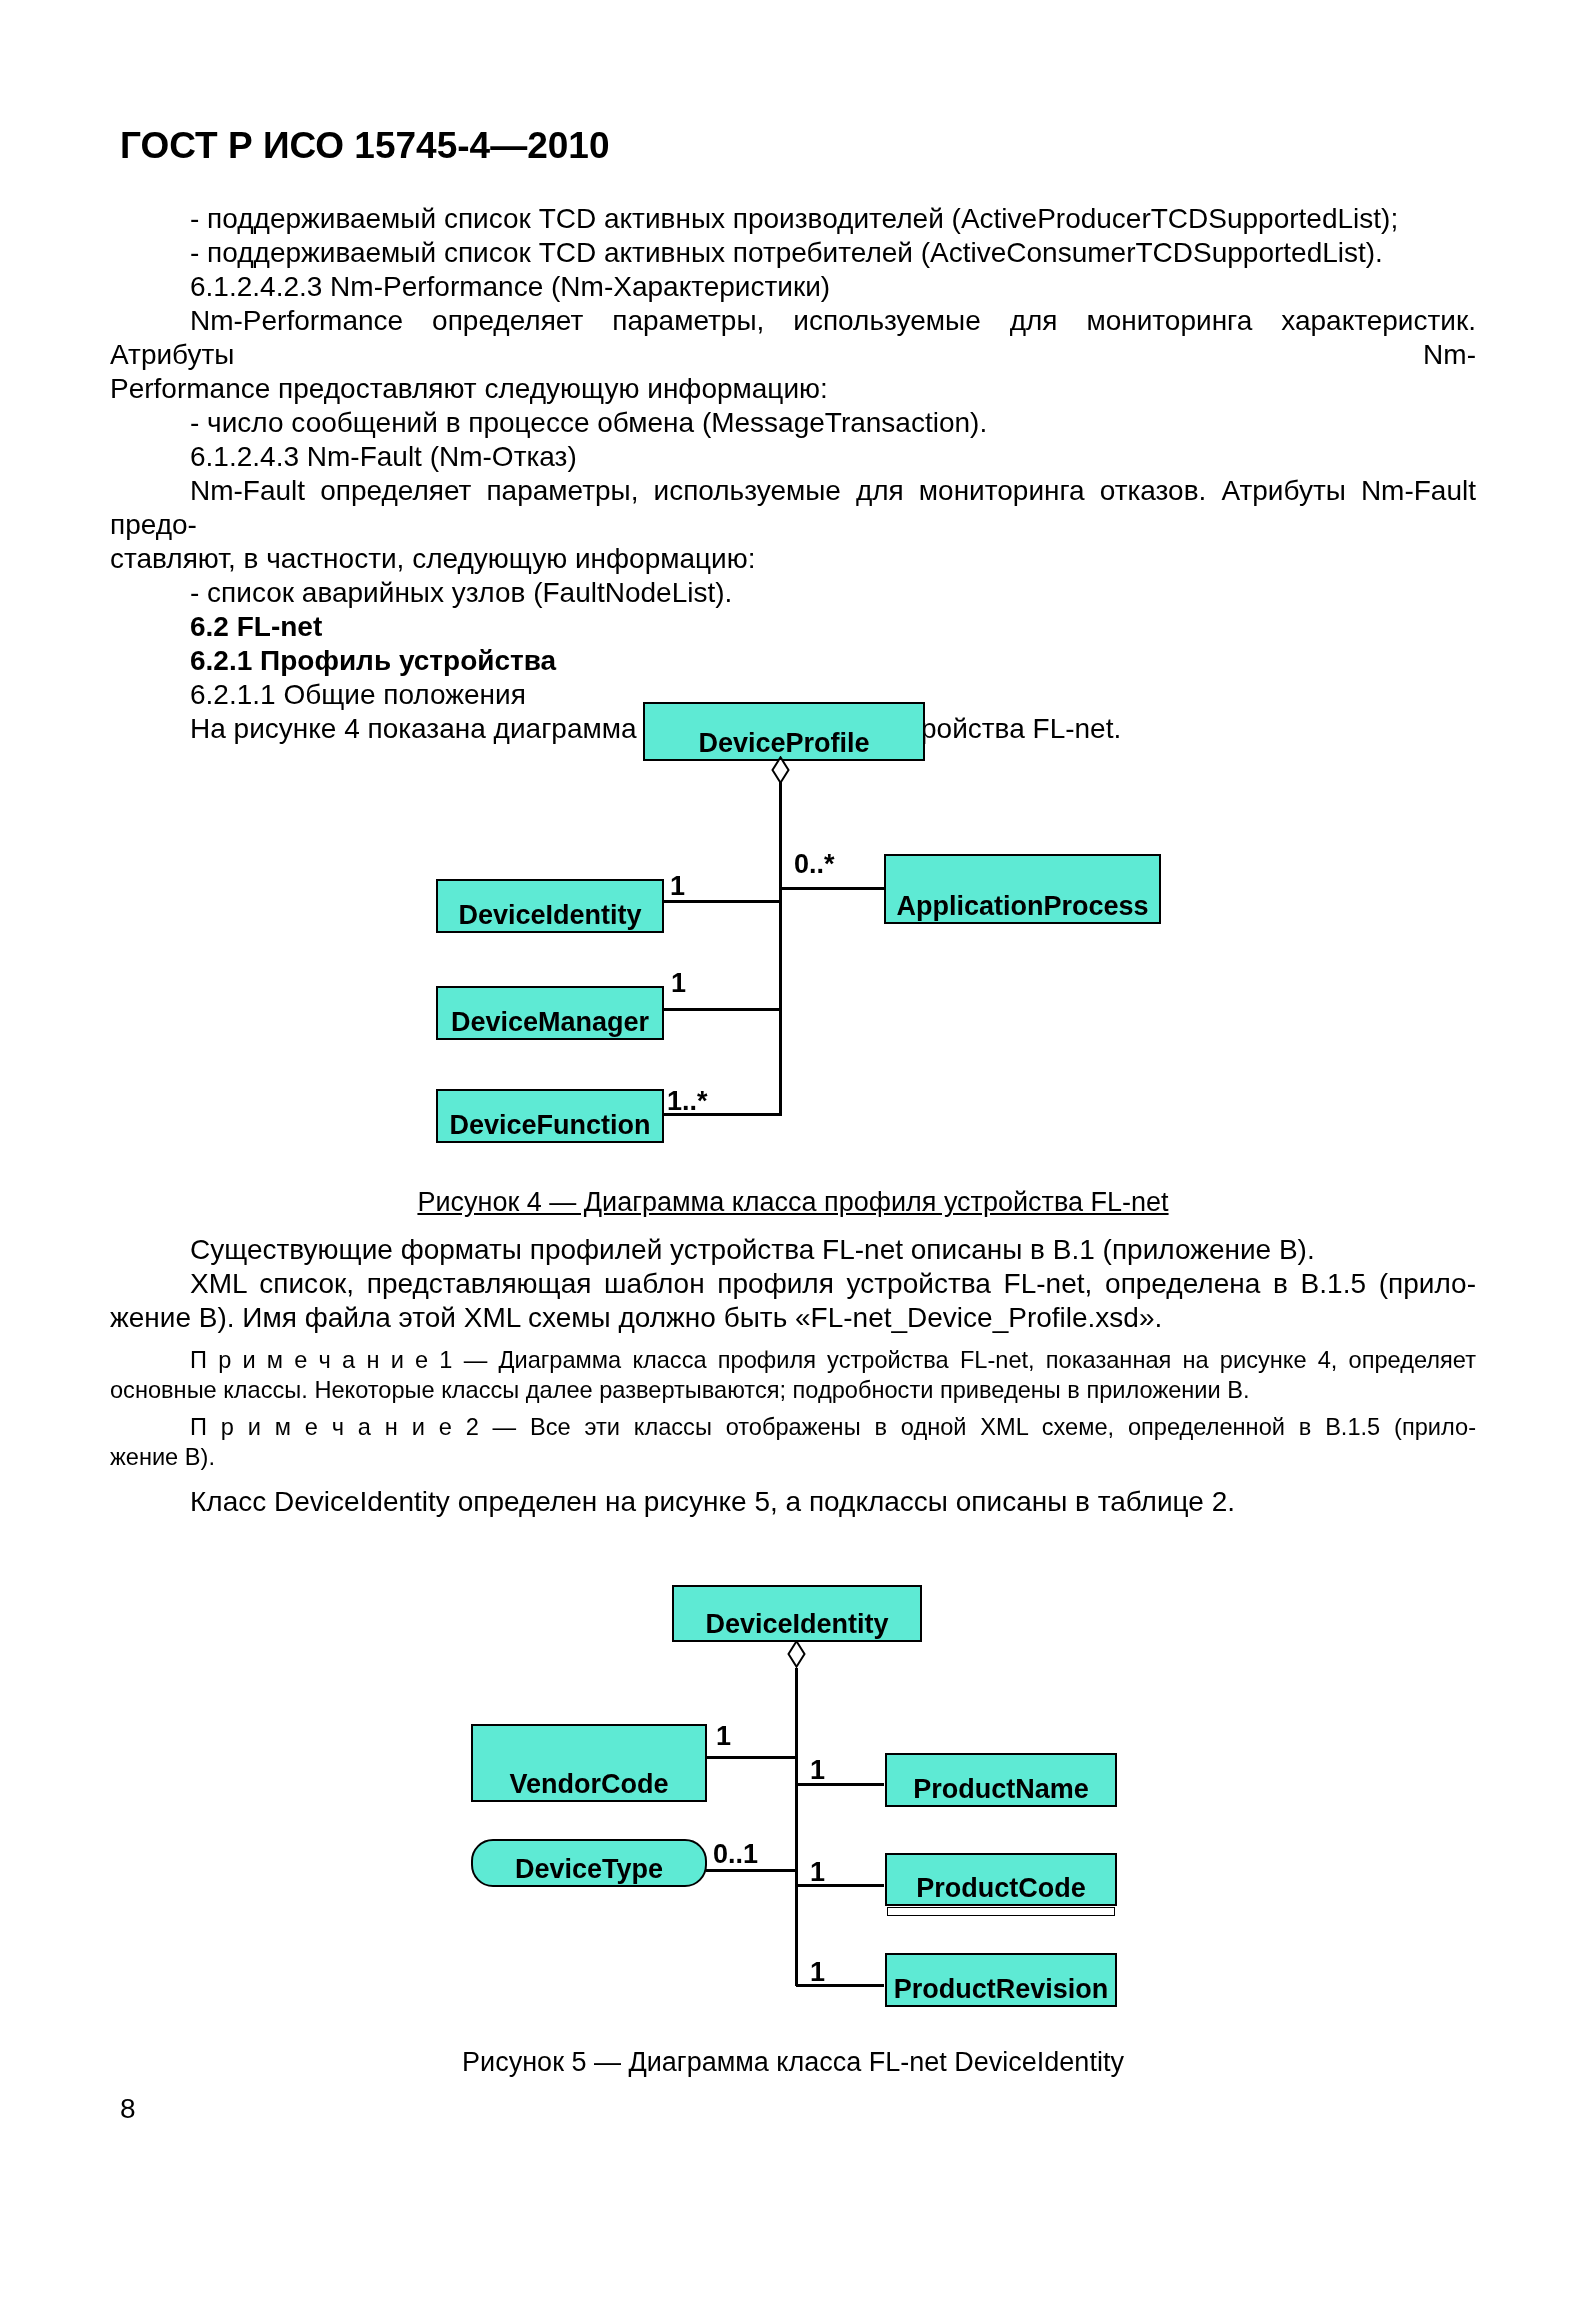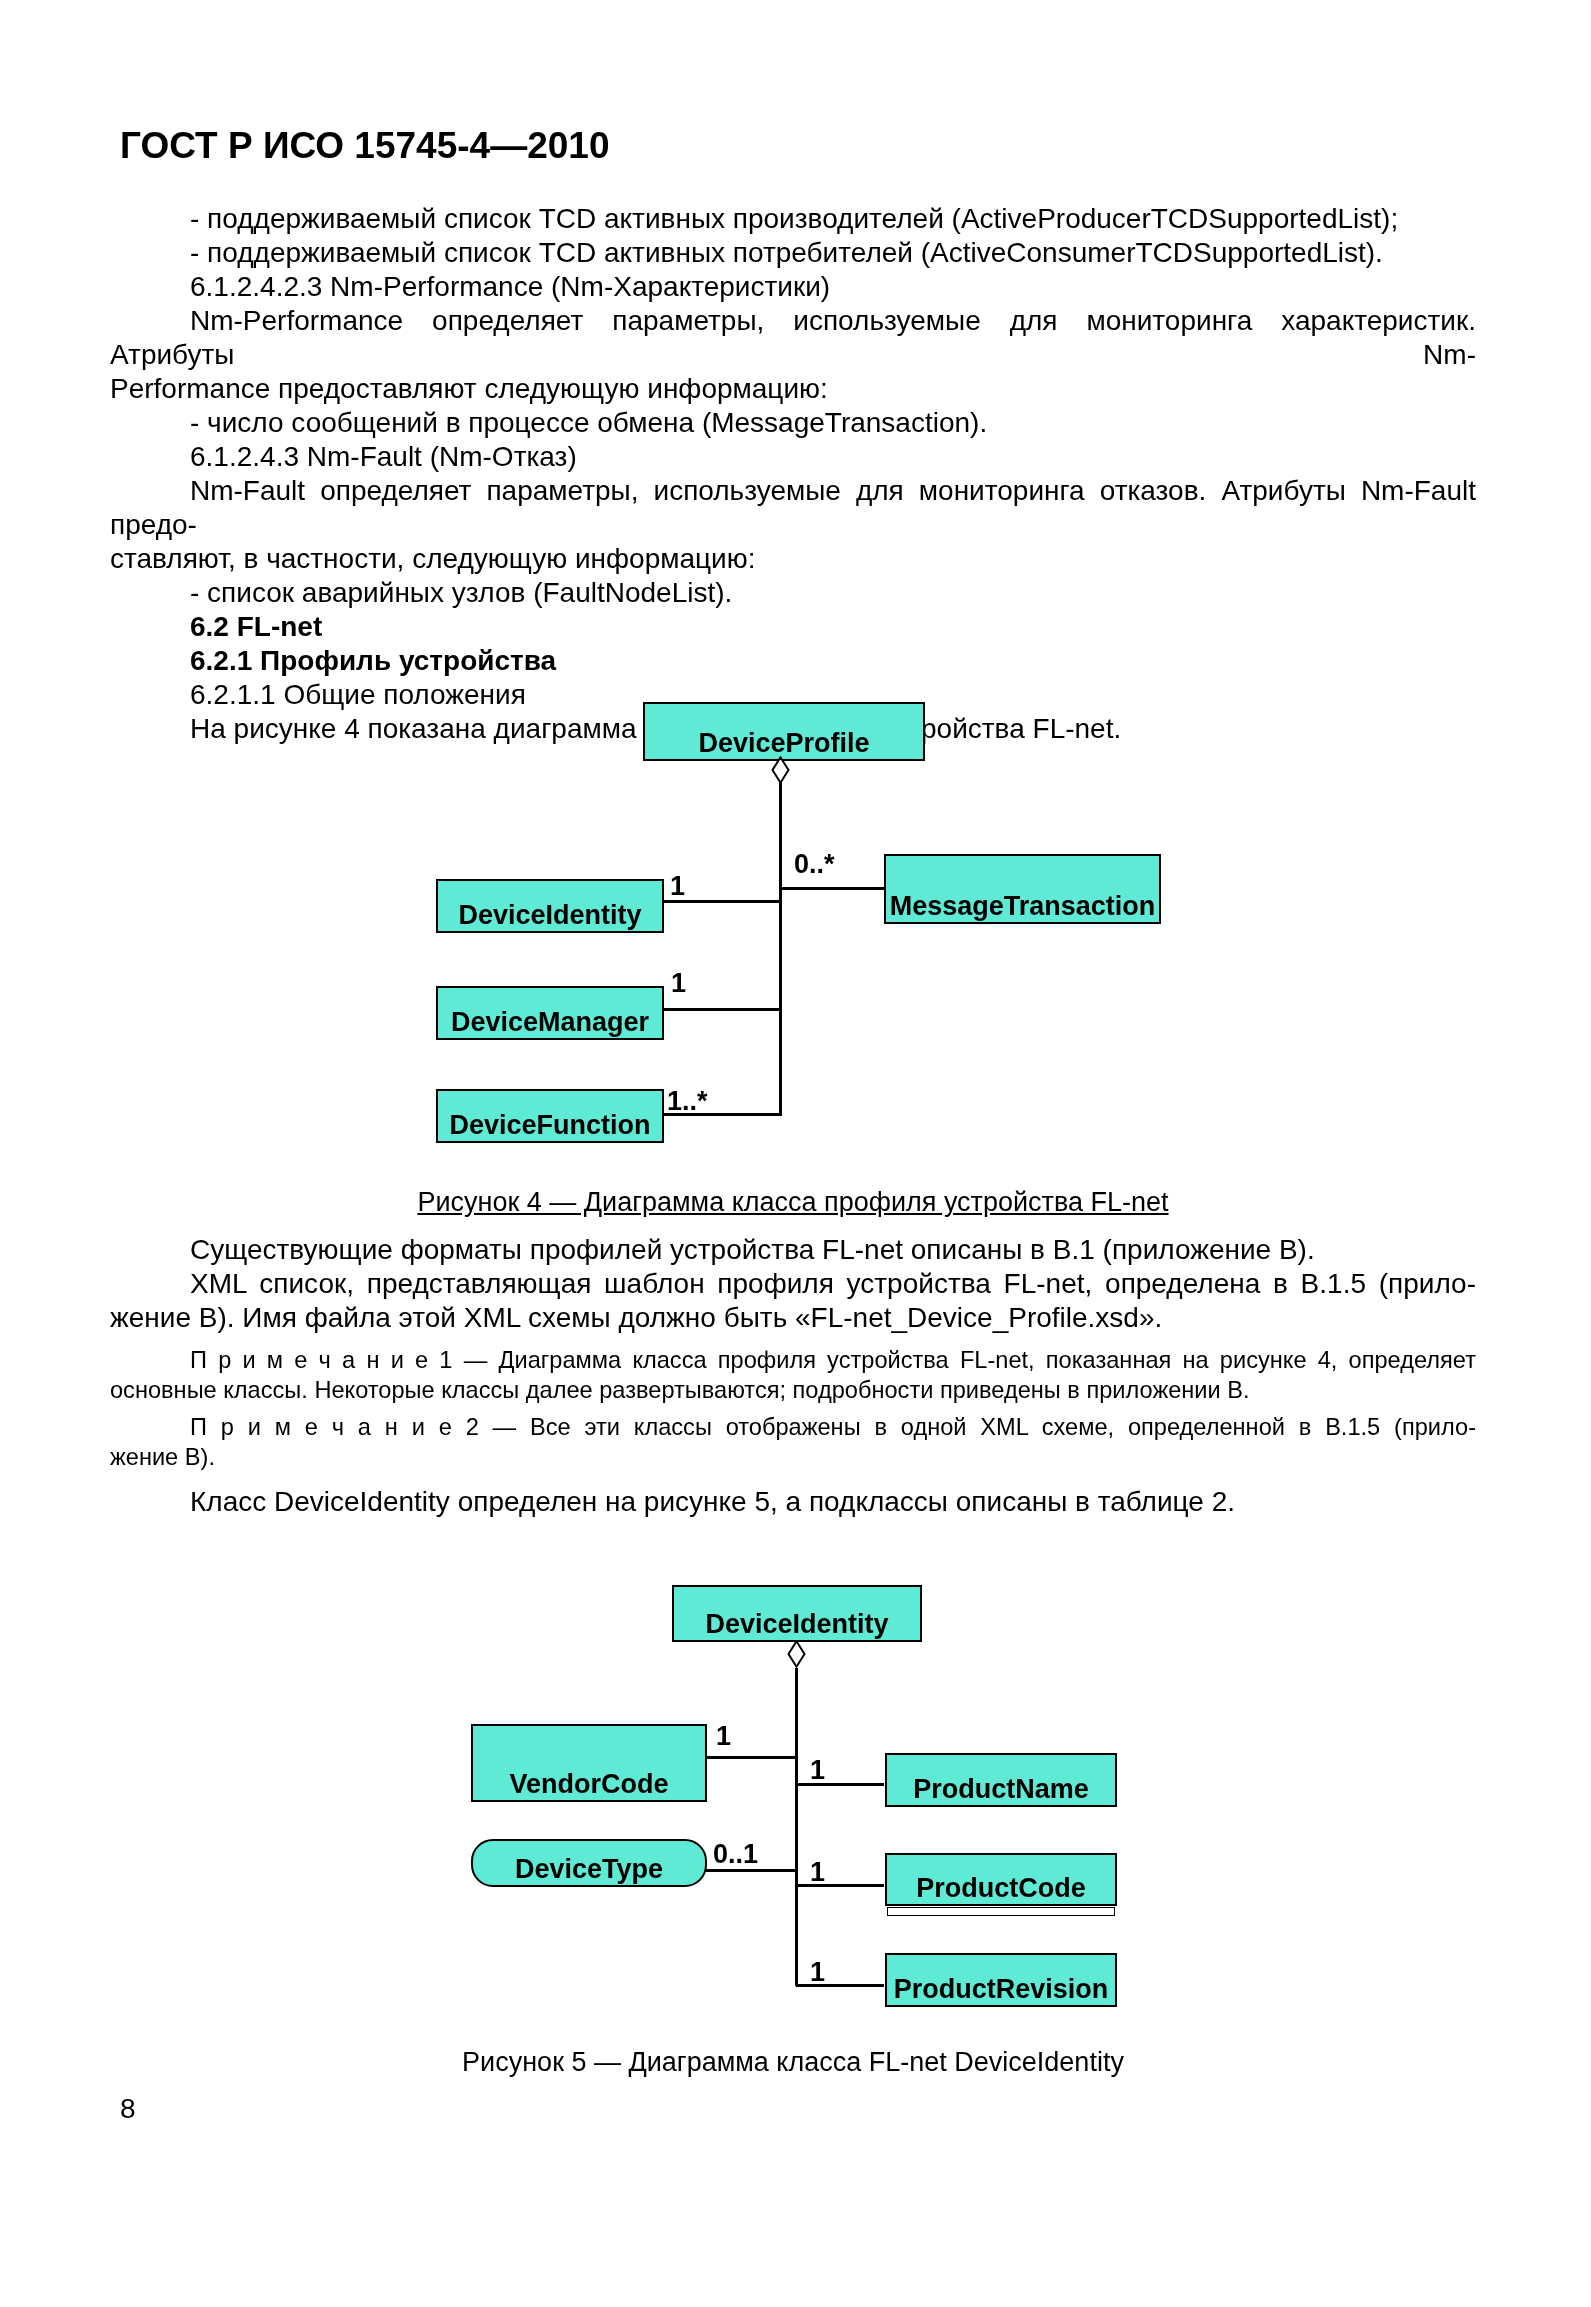--- a/index.html
+++ b/index.html
@@ -122,21 +122,21 @@
           <polygon points="14,2 26,21 14,40 2,21" fill="#ffffff" stroke="#000000" stroke-width="3"></polygon>
         </svg>
     </div>
     <div class="vline f4-vline"></div>
     <div class="hline f4-h-ap"></div>
     <div class="hline f4-h-di"></div>
     <div class="hline f4-h-dm"></div>
     <div class="hline f4-h-df"></div>
 
     <div class="ubox f4-ap">
-      <span>MessageTransaction</span>
+      <span>ApplicationProcess</span>
     </div>
     <div class="ubox f4-di">
       <span>DeviceIdentity</span>
     </div>
     <div class="ubox f4-dm">
       <span>DeviceManager</span>
     </div>
     <div class="ubox f4-df">
       <span>DeviceFunction</span>
     </div>

